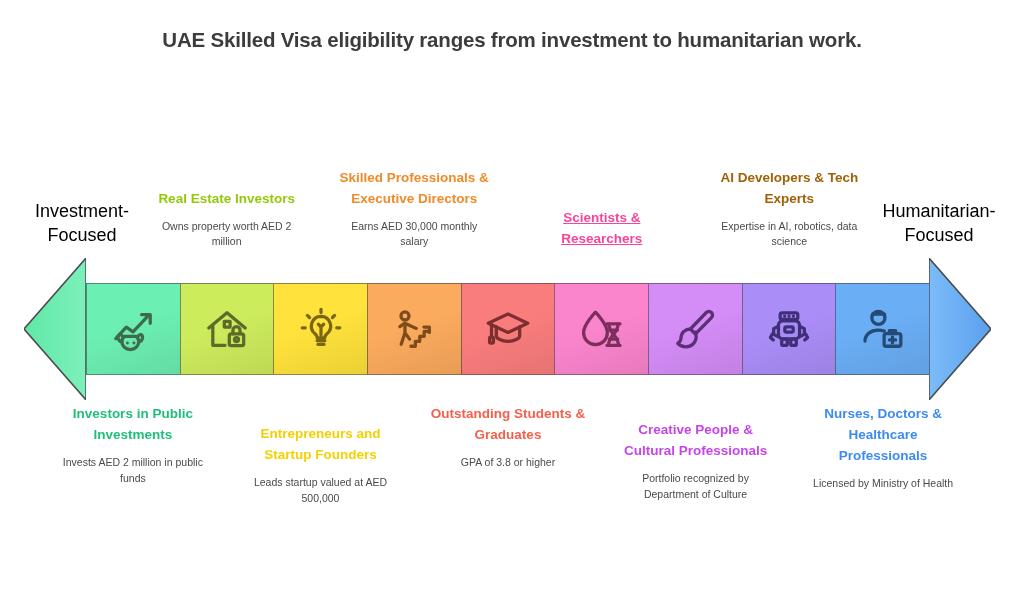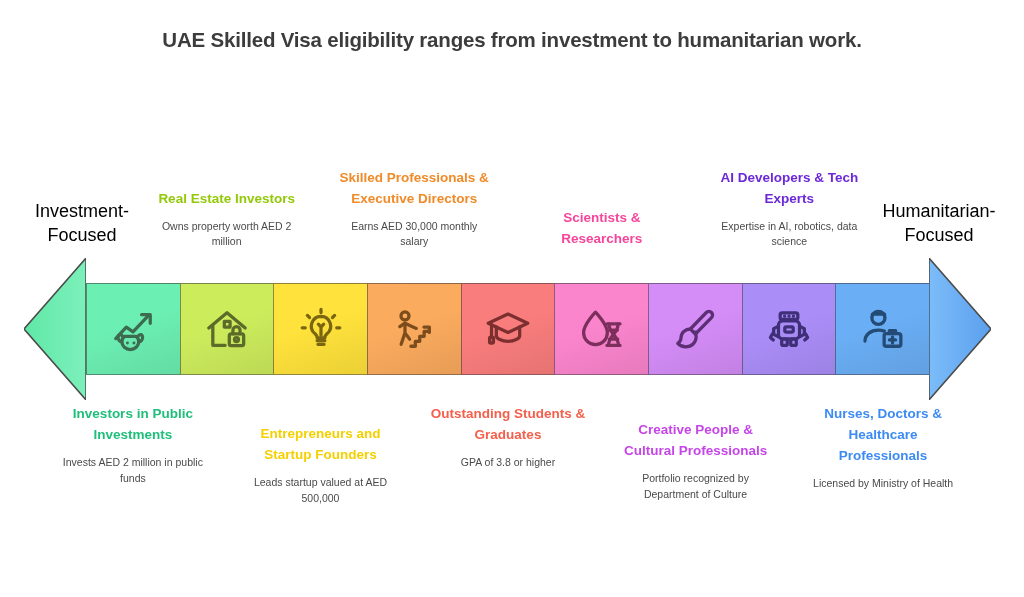--- a/index.html
+++ b/index.html
@@ -259,28 +259,28 @@
       </div>
       <div class="callout top" style="width: 150px; left: 339.222px; bottom: 347px; top: auto;">
         <div class="headline" style="color: rgb(239, 139, 40);">Skilled Professionals &amp; Executive Directors</div>
         <div class="detail">Earns AED 30,000 monthly salary</div>
       </div>
       <div class="callout bottom" style="width: 156px; left: 430px; top: 404px;">
         <div class="headline" style="color: rgb(244, 96, 76);">Outstanding Students &amp; Graduates</div>
         <div class="detail">GPA of 3.8 or higher</div>
       </div>
       <div class="callout top" style="width: 150px; left: 526.778px; bottom: 347px; top: auto;">
-        <div class="headline" style="color: rgb(245, 70, 155);">Scientists &amp; Researchers</div>
+        <div class="headline" style="color: rgb(245, 70, 155); text-decoration: underline;">Scientists &amp; Researchers</div>
       </div>
       <div class="callout bottom" style="width: 156px; left: 617.556px; top: 420px;">
         <div class="headline" style="color: rgb(197, 69, 232);">Creative People &amp; Cultural Professionals</div>
         <div class="detail">Portfolio recognized by Department of Culture</div>
       </div>
       <div class="callout top" style="width: 150px; left: 714.333px; bottom: 347px; top: auto;">
-        <div class="headline" style="color: #6d28d9;">AI Developers &amp; Tech Experts</div>
+        <div class="headline" style="color: #a16207;">AI Developers &amp; Tech Experts</div>
         <div class="detail">Expertise in AI, robotics, data science</div>
       </div>
       <div class="callout bottom" style="width: 156px; left: 805.111px; top: 404px;">
         <div class="headline" style="color: rgb(61, 139, 242);">Nurses, Doctors &amp; Healthcare Professionals</div>
         <div class="detail">Licensed by Ministry of Health</div>
       </div>
     </div>
 </div>
 
 </body></html>

